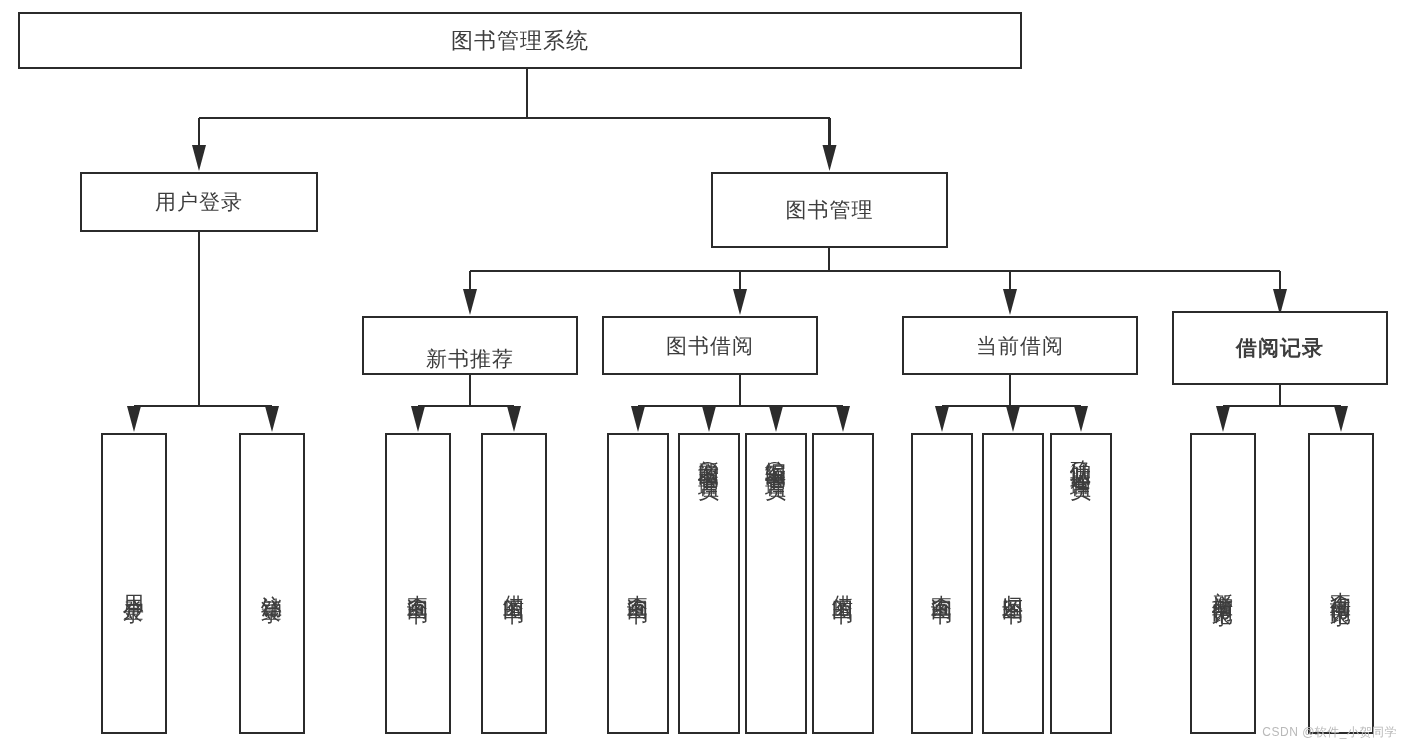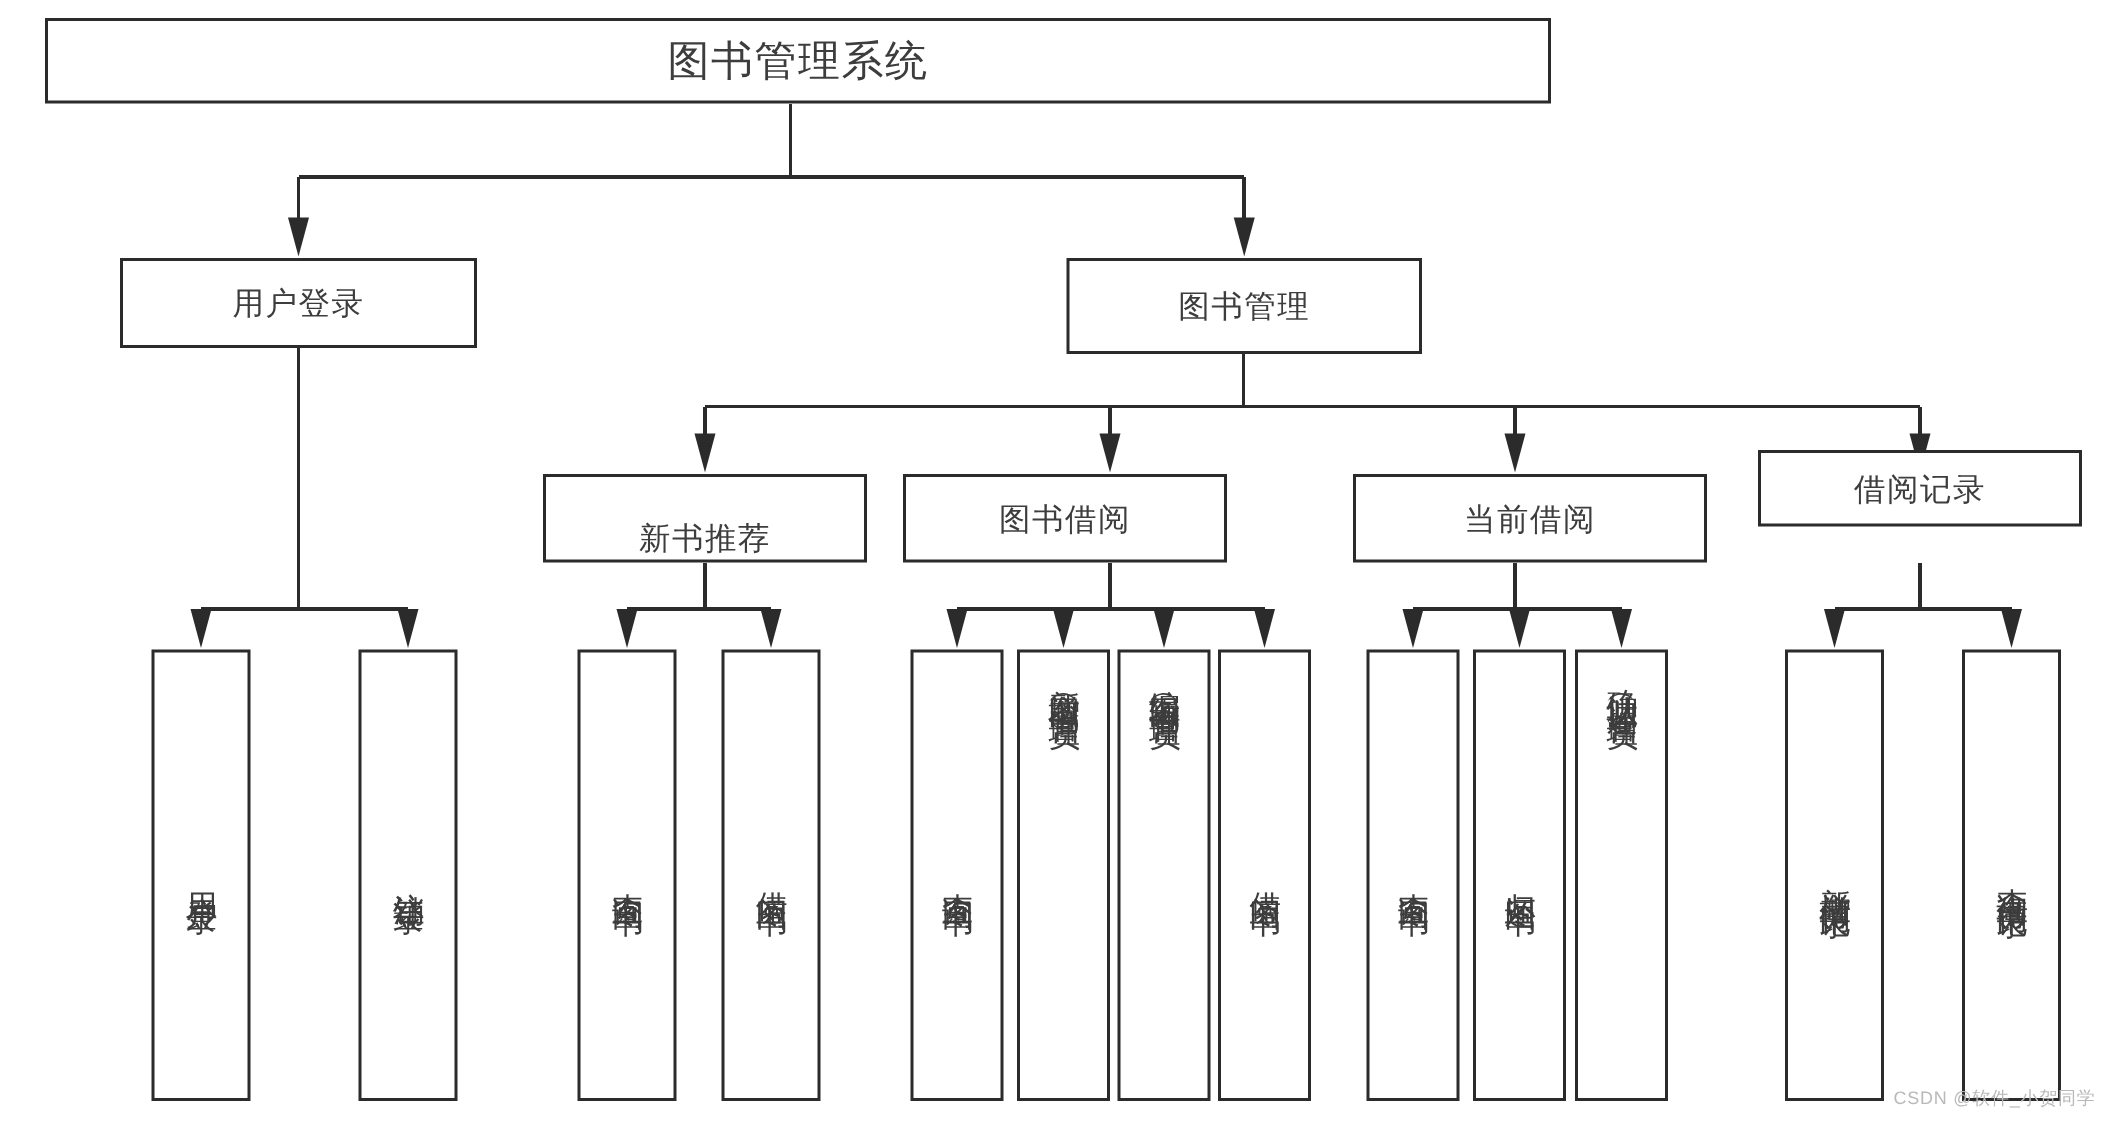--- a/index.html
+++ b/index.html
@@ -33,22 +33,21 @@
     background: #ffffff;
     display: flex;
     align-items: center;
     justify-content: center;
     color: #3d3d3d;
     font-size: 21px;
     letter-spacing: 1px;
     z-index: 2;
   }
   .node.root {
-    font-size: 28px;
-    margin-left: 12px;
+    font-size: 22px;
   }
   .node.leaf {
     font-size: 21px;
     align-items: flex-start;
     justify-content: center;
     padding-top: 8px;
   }
   .node.leaf .vtext {
     writing-mode: vertical-rl;
     text-orientation: upright;
@@ -138,34 +137,34 @@
       <path d="M1334,406 L1348,406 L1341,432 Z" fill="#2b2b2b"></path>
     </svg>
 
   <div class="node root" id="node-root" style="left: 18px; top: 12px; width: 1004px; height: 57px;">
     <span class="htext">图书管理系统</span>
   </div>
 
   <div class="node" id="node-user-login" style="left: 80px; top: 172px; width: 238px; height: 60px;">
     <span class="htext">用户登录</span>
   </div>
-  <div class="node" id="node-book-manage" style="left: 711px; top: 172px; width: 237px; height: 64px;">
+  <div class="node" id="node-book-manage" style="left: 711px; top: 172px; width: 237px; height: 76px;">
     <span class="htext">图书管理</span>
   </div>
 
   <div class="node" id="node-new-book-recommend" style="left: 362px; top: 316px; width: 216px; height: 59px; align-items: flex-end;">
     <span class="htext">新书推荐</span>
   </div>
   <div class="node" id="node-book-borrow" style="left: 602px; top: 316px; width: 216px; height: 59px;">
     <span class="htext">图书借阅</span>
   </div>
   <div class="node" id="node-current-borrow" style="left: 902px; top: 316px; width: 236px; height: 59px;">
     <span class="htext">当前借阅</span>
   </div>
-  <div class="node" id="node-borrow-record" style="left: 1172px; top: 300px; width: 216px; height: 51px;">
+  <div class="node" id="node-borrow-record" style="left: 1172px; top: 311px; width: 216px; height: 74px; font-weight: bold;">
     <span class="htext">借阅记录</span>
   </div>
 
   <div class="node leaf center" id="node-leaf-user-login" style="left: 101px; top: 433px; width: 66px; height: 301px;">
     <span class="vtext">用户登录</span>
   </div>
   <div class="node leaf center" id="node-leaf-logout-login" style="left: 239px; top: 433px; width: 66px; height: 301px;">
     <span class="vtext">注销登录</span>
   </div>
   <div class="node leaf center" id="node-leaf-query-book-1" style="left: 385px; top: 433px; width: 66px; height: 301px;">

